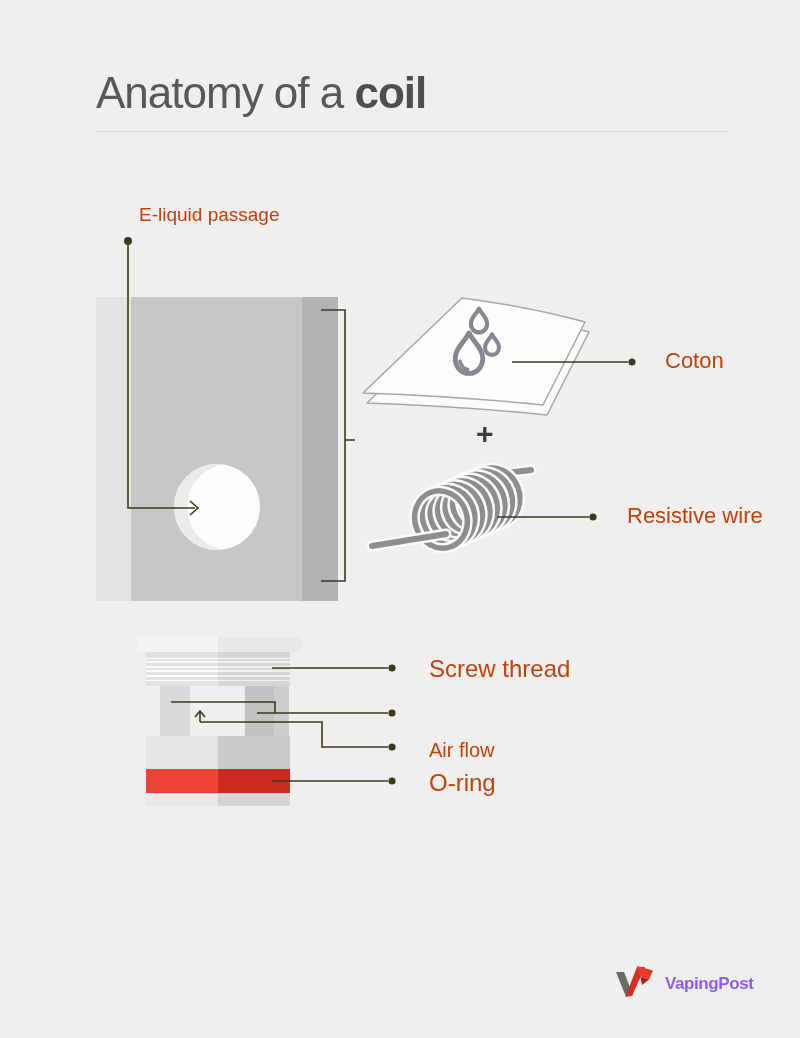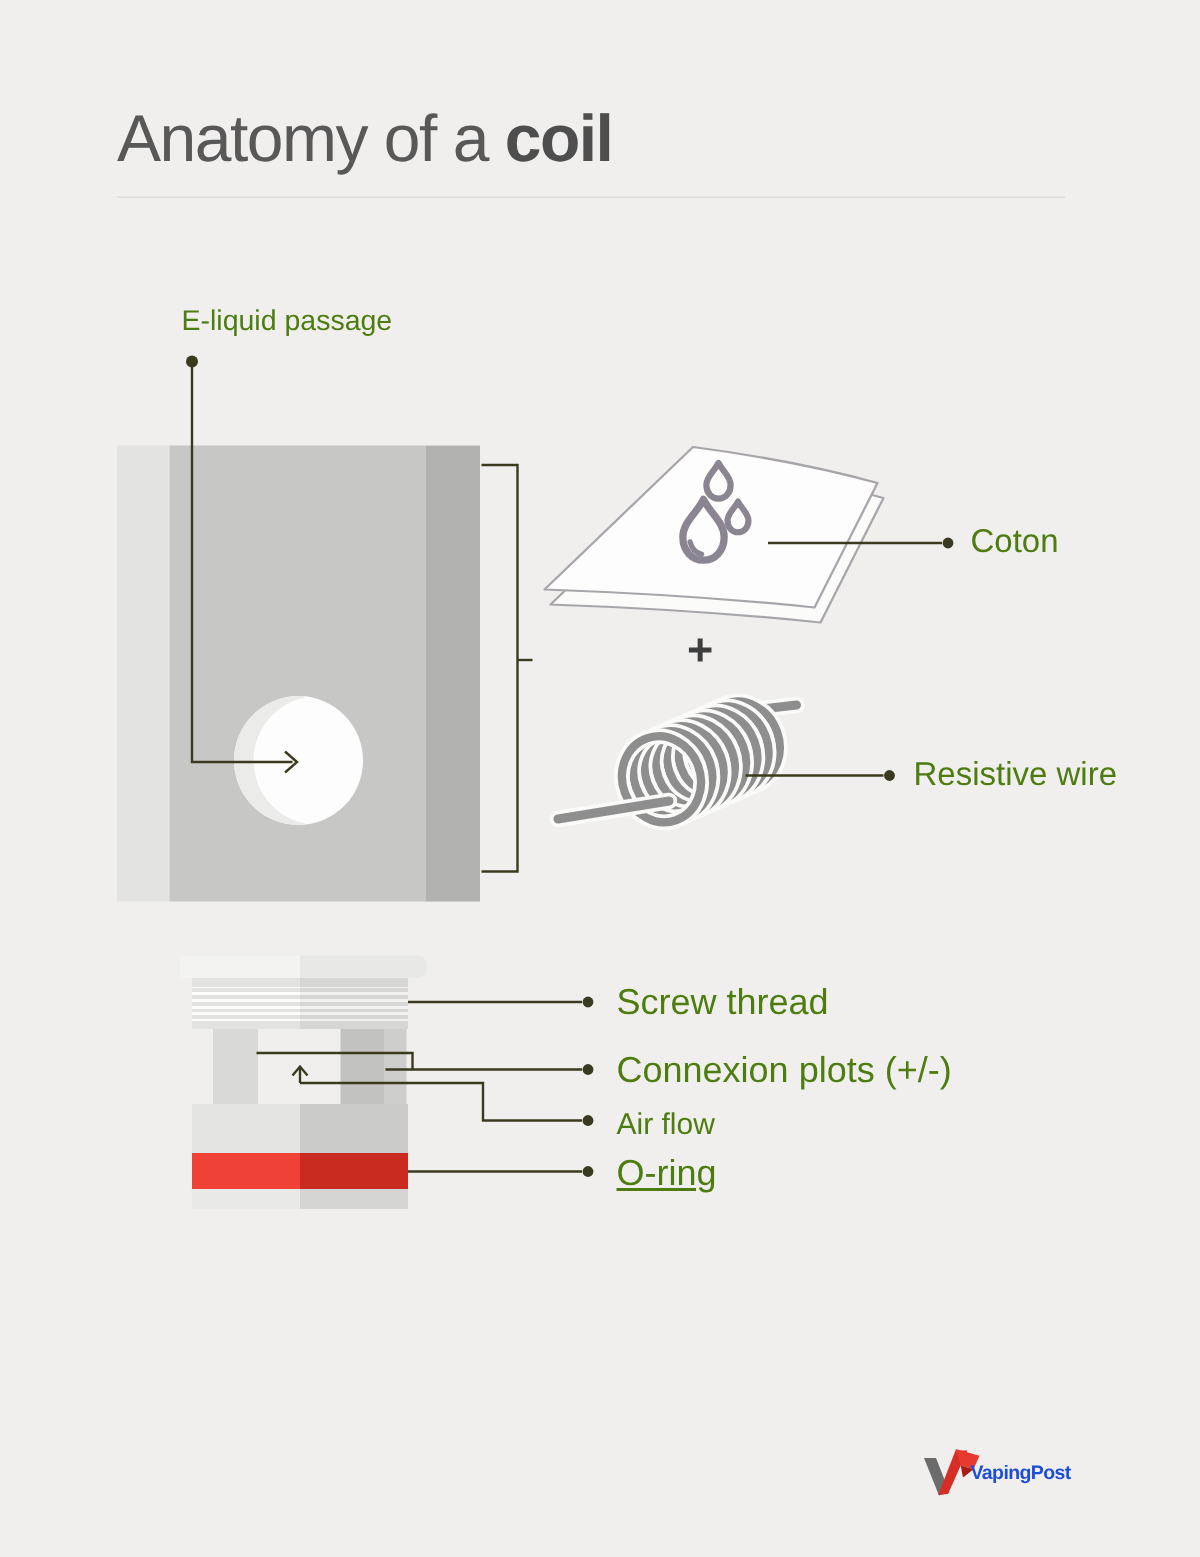--- a/index.html
+++ b/index.html
@@ -1,30 +1,30 @@
 <!DOCTYPE html>
 <html><head>
 <meta charset="utf-8">
 <style>
   html,body{margin:0;padding:0;background:#e8e7e5;}
   .stage{
     position:relative;width:800px;height:1038px;margin:0 auto;
     background:#f0efee;overflow:hidden;
     font-family:"Liberation Sans", sans-serif;
   }
-  .abs{position:absolute;}
+  .abs{position:absolute;margin-left:18px;}
   
   .title{
     left:78px;top:68px;font-size:44px;letter-spacing:-1px;
     color:#585858;font-weight:300;white-space:nowrap;
   }
   .title b{font-weight:700;color:#4e4e4e;}
   .rule{left:78px;top:131px;width:632px;height:1px;background:#dcdcda;}
   
-  .lbl{color:#4d7c0f;white-space:nowrap;}
+  .lbl{color:#c2410c;white-space:nowrap;}
   .lbl-19{font-size:19px;}
   .lbl-27{font-size:22px;}
   .lbl-24{font-size:24px;}
   .lbl-16{font-size:20px;}
   .plus{font-size:30px;font-weight:700;color:#3e3e3e;}
   
   .body-strip-l{left:78px;top:297px;width:35px;height:304px;background:#e3e3e2;}
   .body-strip-m{left:113px;top:297px;width:171px;height:304px;background:#c7c7c6;}
   .body-strip-r{left:284px;top:297px;width:36px;height:304px;background:#b2b2b1;}
   .wick-hole{
@@ -57,22 +57,22 @@
     background:linear-gradient(180deg,#e4e4e3 0 33px,#ef4136 33px 57px,#e9e9e8 57px 70px);
   }
   .base-r{
     left:200px;top:736px;width:72px;height:70px;
     background:linear-gradient(180deg,#cbcbca 0 33px,#c92b21 33px 57px,#d5d5d4 57px 70px);
   }
   
   .overlay{position:absolute;left:0;top:0;}
   
   .brand{
-    left:647px;top:974px;font-size:13px;font-weight:700;
-    color:#1d4ed8;letter-spacing:-0.4px;
+    left:647px;top:974px;font-size:17px;font-weight:700;
+    color:#8b5cf6;letter-spacing:-0.4px;
   }
 </style>
 </head>
 <body>
 
 <div class="stage">
 
   <div class="abs title"><span>Anatomy of a </span><b>coil</b></div>
   <div class="abs rule"></div>
 
@@ -153,19 +153,18 @@
       <path d="M637,966 L653,970.5 L649,979.5 L640.5,977 Z" fill="#e8392e"></path>
       <path d="M640.5,977 L649,979.5 L642,985 Z" fill="#a81c15"></path>
     </g>
   </svg>
 
   <div class="abs lbl lbl-19" style="left:121px;top:204px;">E-liquid passage</div>
   <div class="abs lbl lbl-27" style="left:647px;top:348px;">Coton</div>
   <div class="abs plus" style="left:458px;top:417px;">+</div>
   <div class="abs lbl lbl-24" style="left:411px;top:655px;">Screw thread</div>
   <div class="abs lbl lbl-27" style="left:609px;top:503px;">Resistive wire</div>
-  <div class="abs lbl lbl-24" style="left:411px;top:700px;">Connexion plots (+/-)</div>
   <div class="abs lbl lbl-16" style="left:411px;top:739px;">Air flow</div>
-  <div class="abs lbl lbl-24" style="left:411px;top:769px;text-decoration:underline;">O-ring</div>
+  <div class="abs lbl lbl-24" style="left:411px;top:769px;">O-ring</div>
 
   <div class="abs brand">VapingPost</div>
 
 </div>
 
 </body></html>

